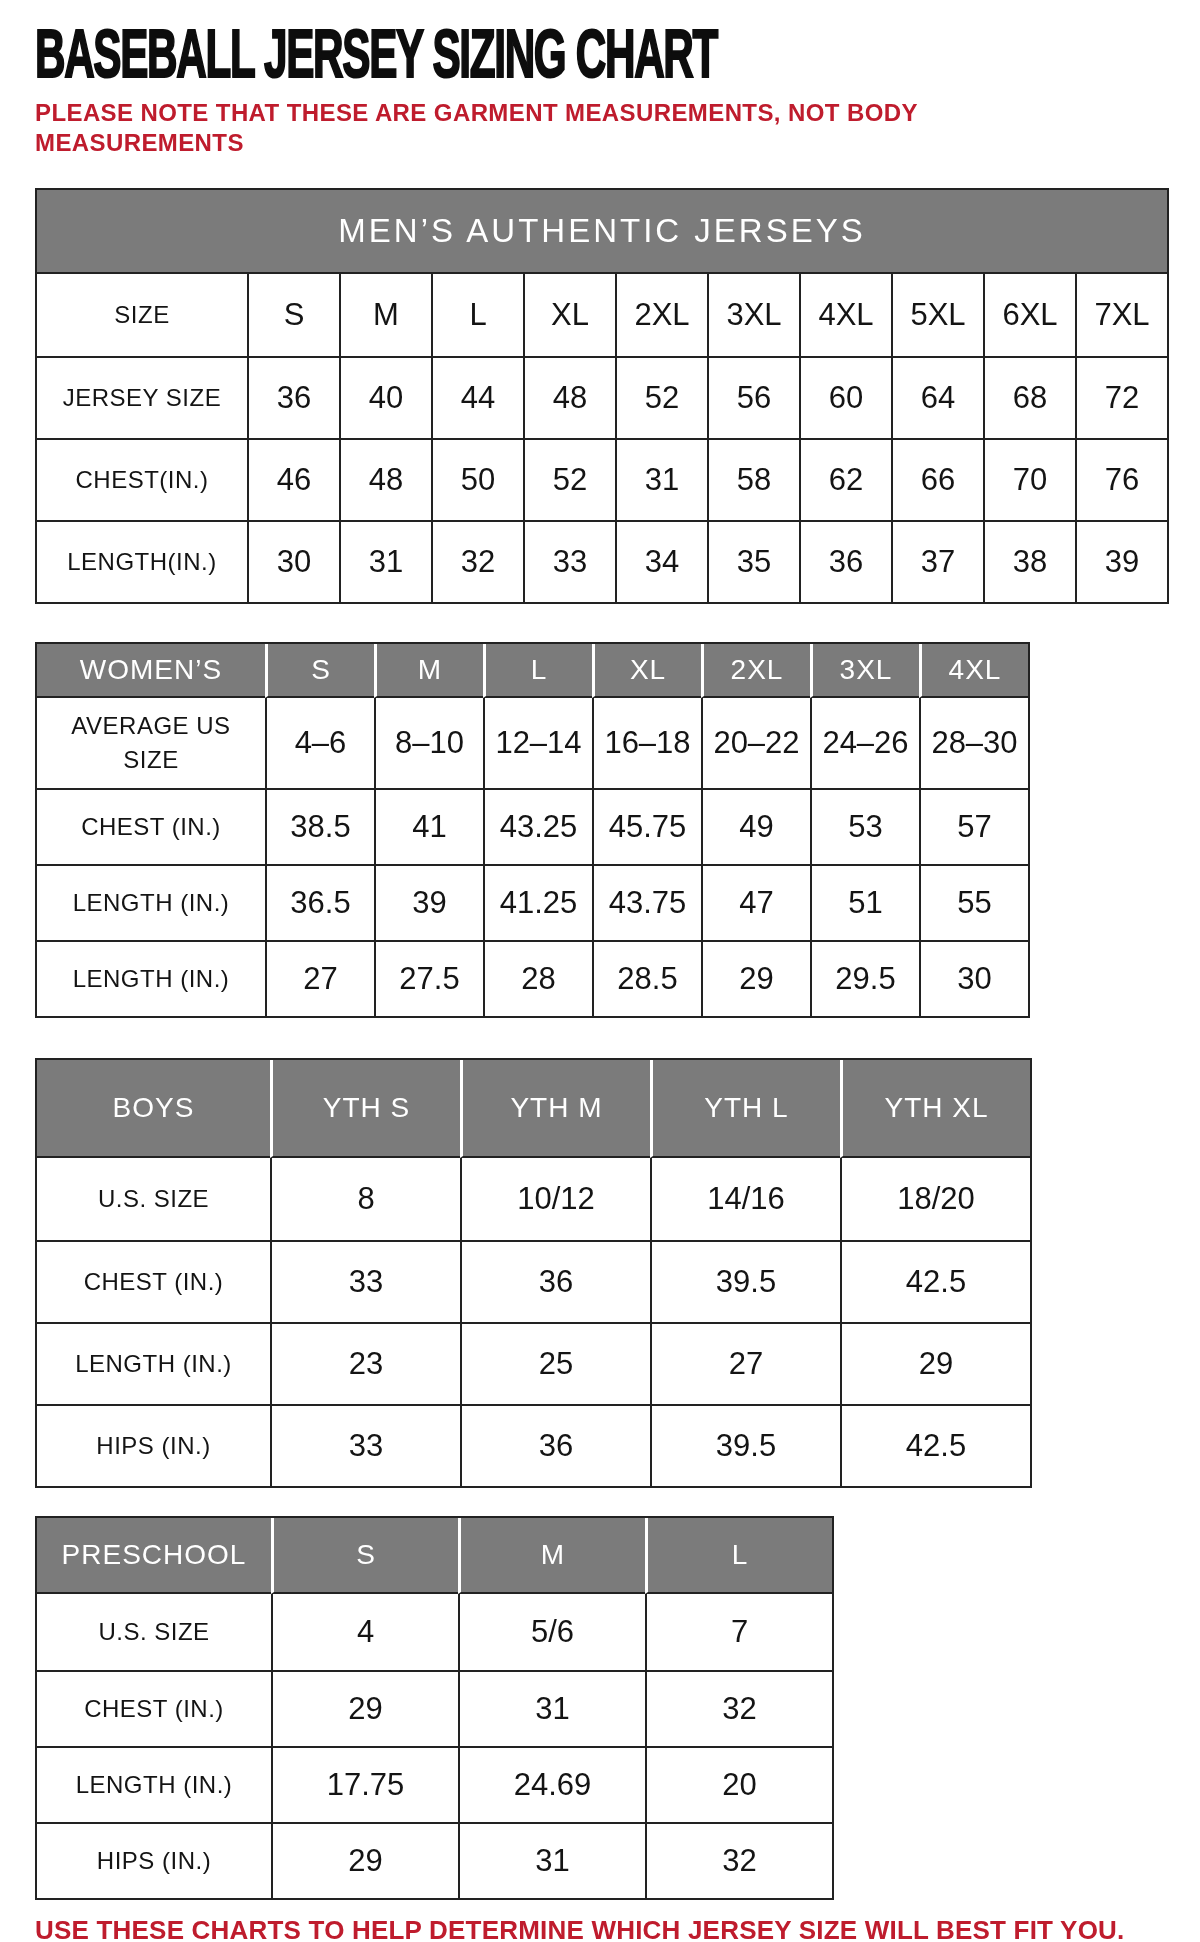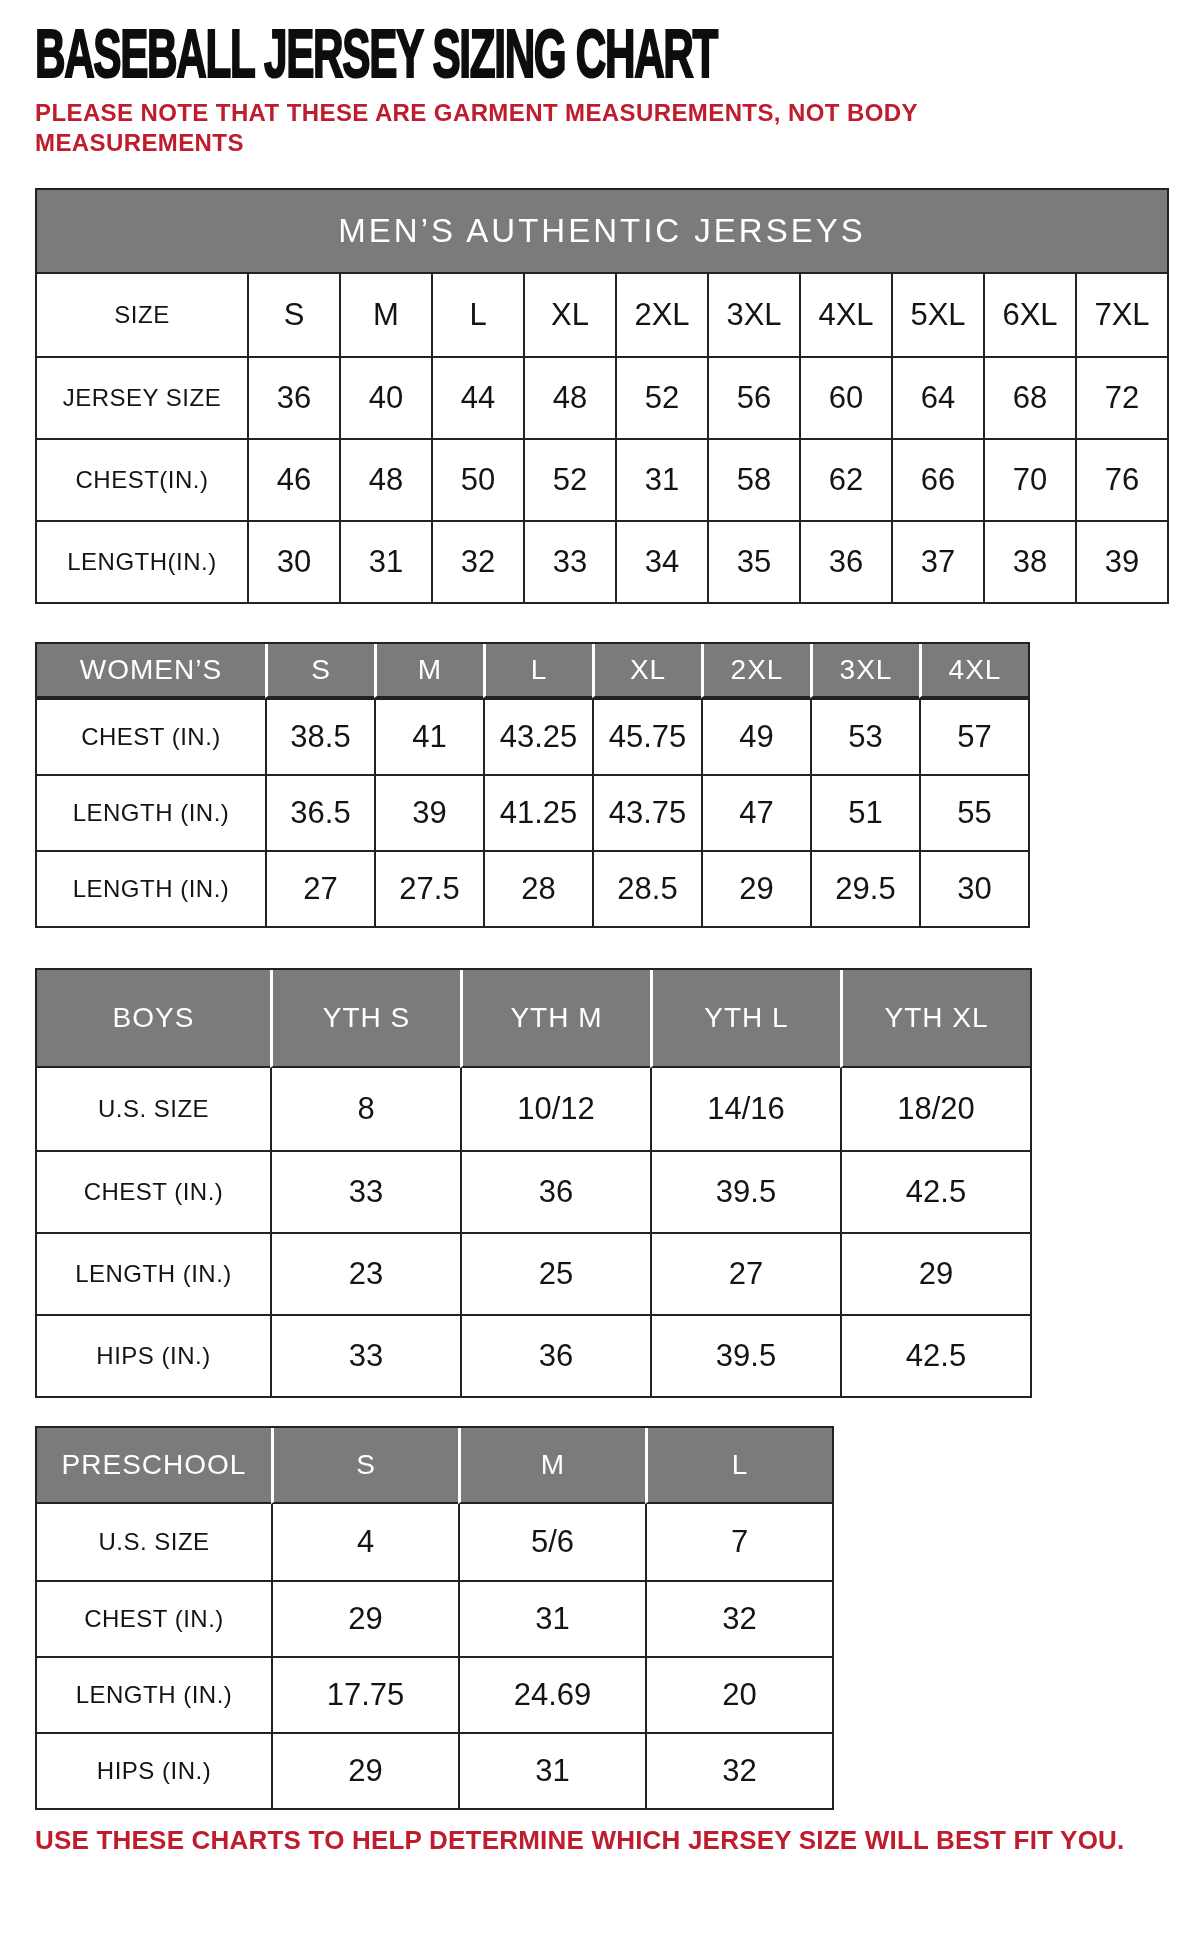--- a/index.html
+++ b/index.html
@@ -165,20 +165,30 @@
         <tr class="h">
       <td class="gh">WOMEN’S</td>
       <td class="gh">S</td>
       <td class="gh">M</td>
       <td class="gh">L</td>
       <td class="gh">XL</td>
       <td class="gh">2XL</td>
       <td class="gh">3XL</td>
       <td class="gh">4XL</td>
     </tr>
+    <tr class="body tall">
+      <td class="lbl"><span class="two-line">AVERAGE US SIZE</span></td>
+      <td class="c">4–6</td>
+      <td class="c">8–10</td>
+      <td class="c">12–14</td>
+      <td class="c">16–18</td>
+      <td class="c">20–22</td>
+      <td class="c">24–26</td>
+      <td class="c">28–30</td>
+    </tr>
     <tr class="body r">
       <td class="lbl">CHEST (IN.)</td>
       <td class="c">38.5</td>
       <td class="c">41</td>
       <td class="c">43.25</td>
       <td class="c">45.75</td>
       <td class="c">49</td>
       <td class="c">53</td>
       <td class="c">57</td>
     </tr>

